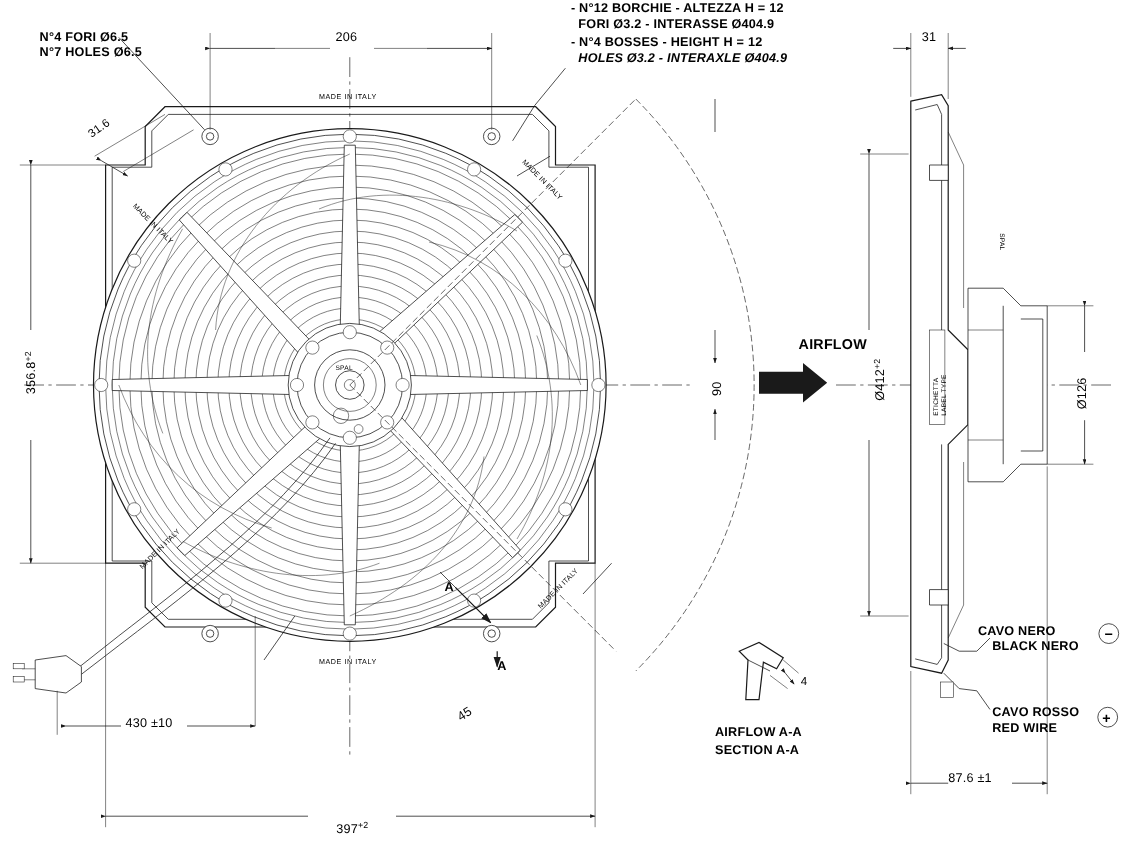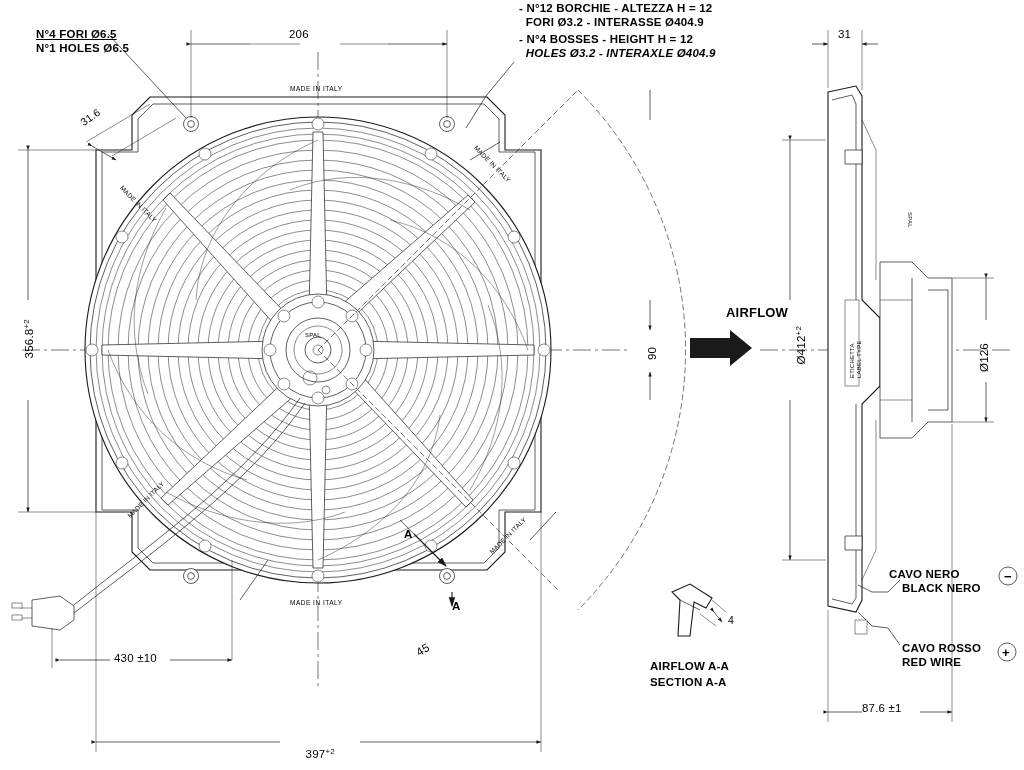--- a/index.html
+++ b/index.html
@@ -297,29 +297,29 @@
 
     <g>
       <path class="ln med fillw" d="M672,592 L690,584 L712,598 L706,608 L694,602 L690,636 L678,636 L680,600 Z"></path>
       <path class="ln thin" d="M680,600 L700,610"></path>
       <line class="ln vthin" x1="712" y1="600" x2="726" y2="612"></line>
       <line class="ln vthin" x1="700" y1="614" x2="716" y2="626"></line>
       <line class="ln thin" x1="714" y1="612" x2="722" y2="622" marker-start="url(#ahs)" marker-end="url(#ahs)"></line>
     </g>
   </svg>
 
-  <div class="lbl b" style="left:36px; top:28px;text-decoration:underline;">N°4 FORI Ø6.5</div>
-  <div class="lbl b" style="left:36px; top:42px;">N°1 HOLES Ø6.5</div>
+  <div class="lbl b" style="left:36px; top:28px;">N°4 FORI Ø6.5</div>
+  <div class="lbl b" style="left:36px; top:42px;">N°7 HOLES Ø6.5</div>
 
   <div class="lbl b" style="left:519px; top:2px;">- N°12 BORCHIE - ALTEZZA H = 12</div>
   <div class="lbl b" style="left:519px; top:16px;">  FORI Ø3.2 - INTERASSE Ø404.9</div>
   <div class="lbl b" style="left:519px; top:33px;">- N°4 BOSSES - HEIGHT H = 12</div>
   <div class="lbl b" style="left:519px; top:47px;font-style:italic;">  HOLES Ø3.2 - INTERAXLE Ø404.9</div>
 
-  <div class="lbl" style="left:289px; top:28px;">206</div>
+  <div class="lbl" style="left:305px; top:28px;">206</div>
 
   <div class="lbl sm" style="left:78px; top:118px; transform:rotate(-35deg); transform-origin:0 0;">31.6</div>
 
   <div class="lbl rot90" style="left:10px; top:372px;">
     <span>356.8</span><span style="font-size:8px; position:relative; top:-4px;">+2</span>
   </div>
 
   <div class="lbl rot90" style="left:646px; top:360px;">90</div>
 
   <div class="lbl" style="left:414px; top:648px; transform:rotate(-32deg); transform-origin:0 0;">45</div>

